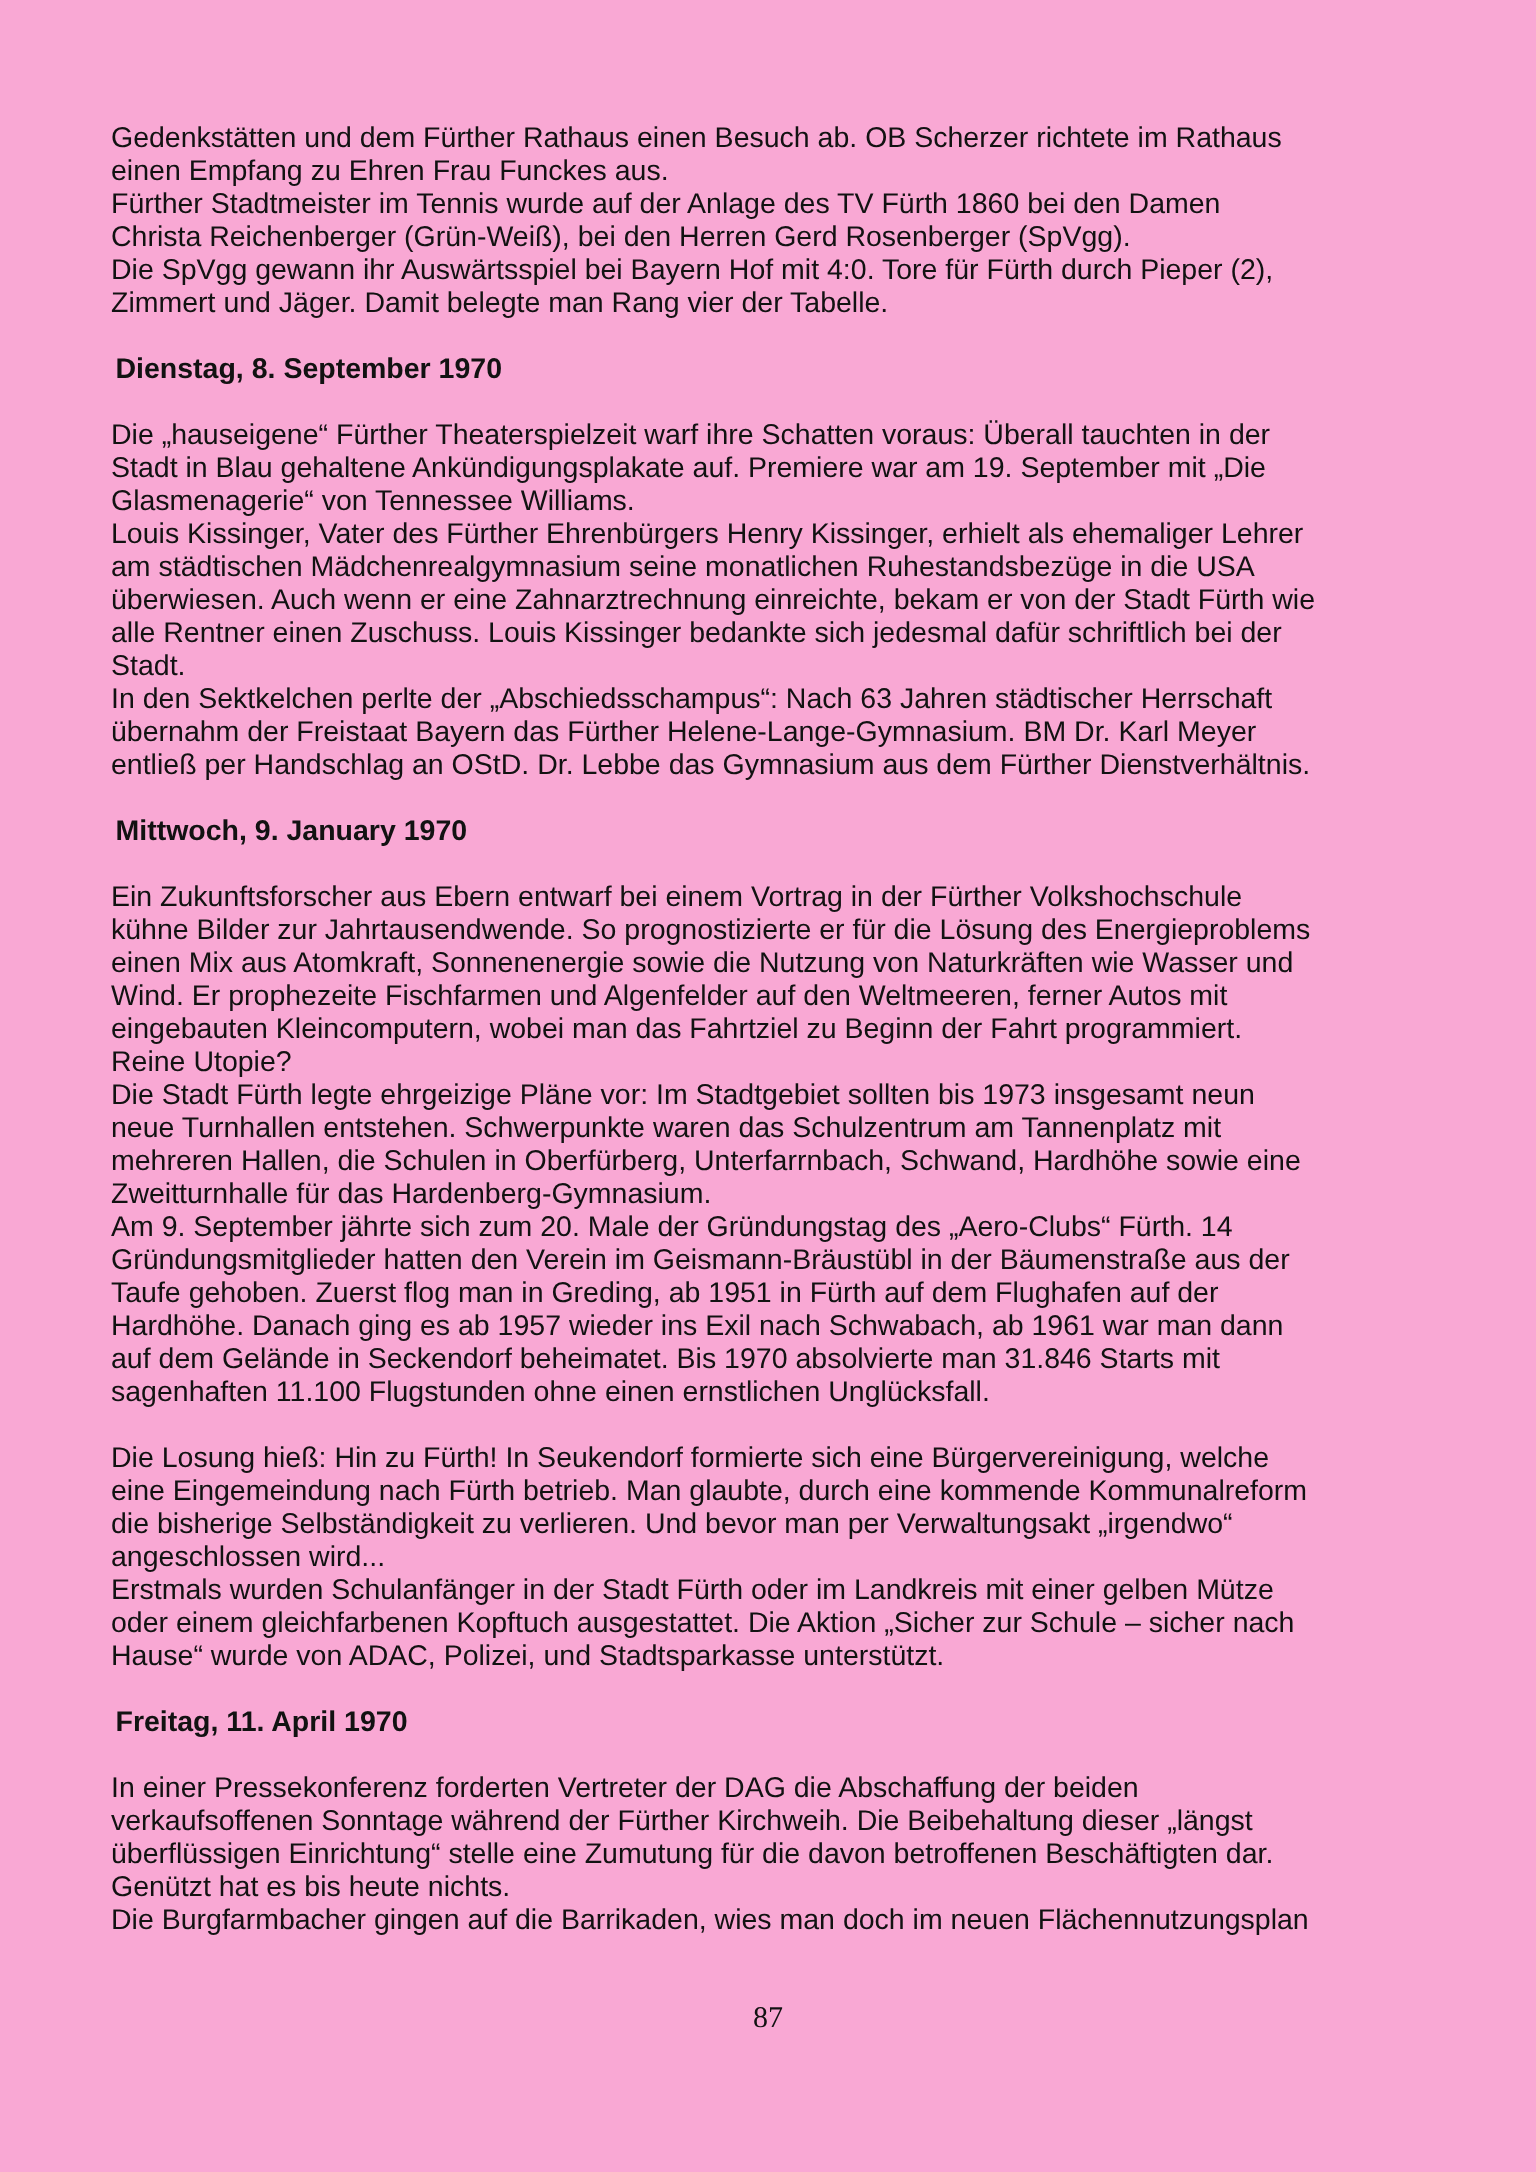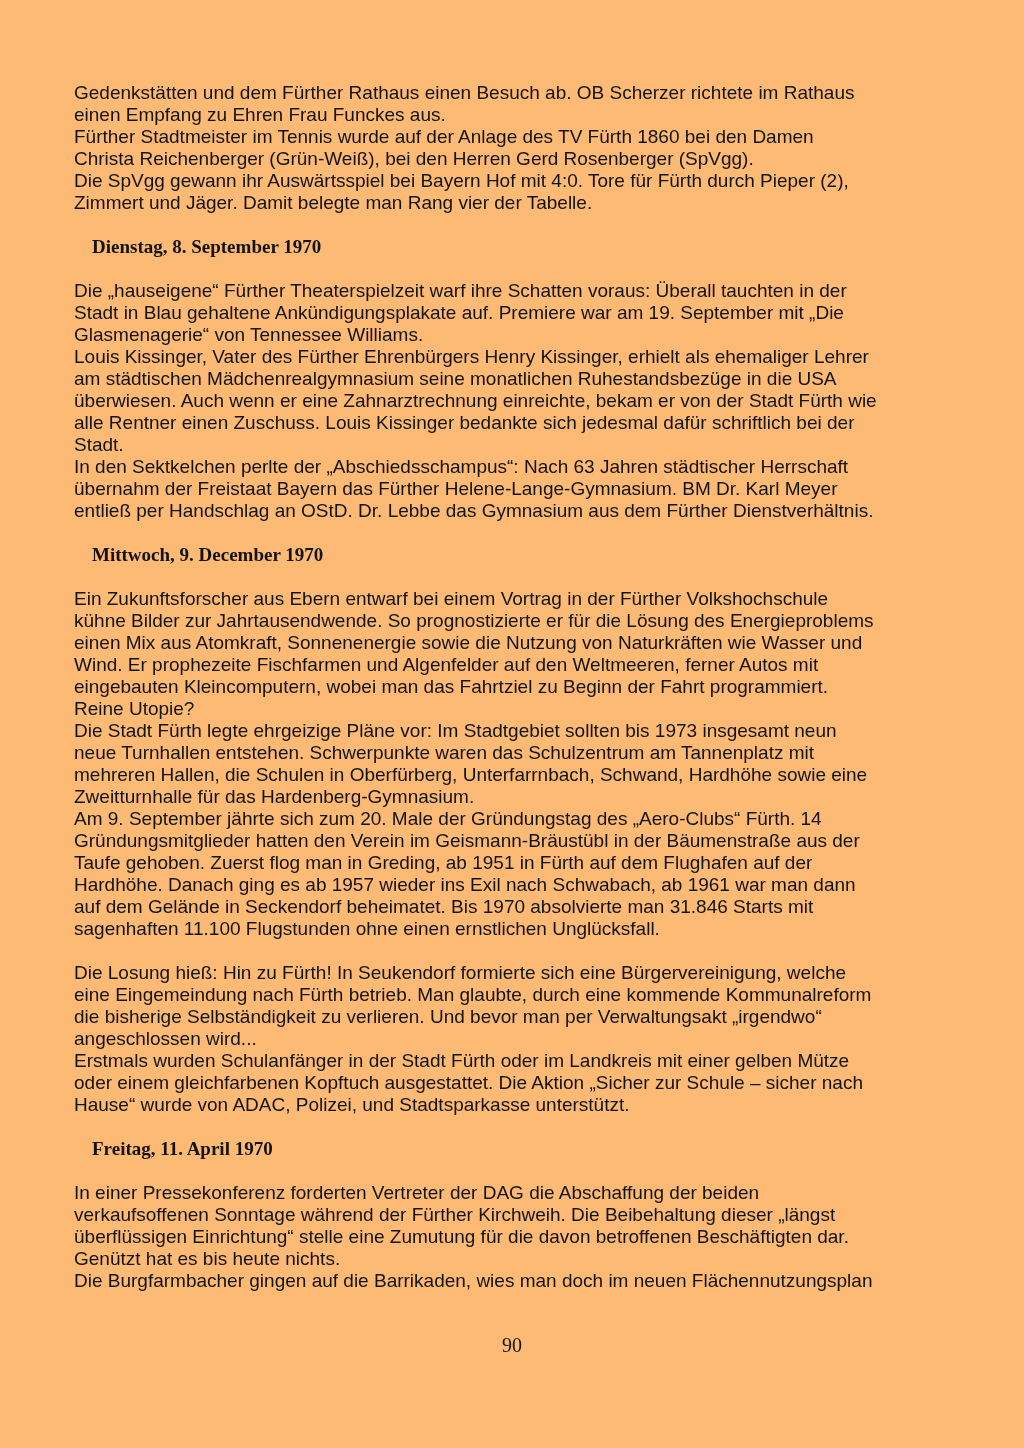--- a/index.html
+++ b/index.html
@@ -12,40 +12,39 @@
     background: #ffffff;
     position: relative;
     overflow: hidden;
   }
   .sheet {
     position: absolute;
     top: 0;
     left: 0;
     width: 1024px;
     height: 1448px;
-    background: #fdba74;
+    background: #f9a8d4;
   }
   .content {
     position: absolute;
     top: 82px;
     left: 74px;
     width: 836px;
     font-family: "Liberation Sans", "DejaVu Sans", sans-serif;
     font-size: 19px;
     line-height: 22px;
     color: #121212;
   }
   .paragraph {
     white-space: pre-line;
     margin: 0 0 22px 0;
   }
   .heading {
     font-weight: 700;
-    margin: 0 0 22px 18px;
-    font-family: Liberation Serif, serif;
+    margin: 0 0 22px 3px;
   }
   .page-footer {
     position: absolute;
     top: 1333px;
     left: 0;
     right: 0;
     text-align: center;
   }
   .page-number {
     font-family: "Liberation Serif", "DejaVu Serif", serif;
@@ -70,21 +69,21 @@
 Stadt in Blau gehaltene Ankündigungsplakate auf. Premiere war am 19. September mit „Die
 Glasmenagerie“ von Tennessee Williams.
 Louis Kissinger, Vater des Fürther Ehrenbürgers Henry Kissinger, erhielt als ehemaliger Lehrer
 am städtischen Mädchenrealgymnasium seine monatlichen Ruhestandsbezüge in die USA
 überwiesen. Auch wenn er eine Zahnarztrechnung einreichte, bekam er von der Stadt Fürth wie
 alle Rentner einen Zuschuss. Louis Kissinger bedankte sich jedesmal dafür schriftlich bei der
 Stadt.
 In den Sektkelchen perlte der „Abschiedsschampus“: Nach 63 Jahren städtischer Herrschaft
 übernahm der Freistaat Bayern das Fürther Helene-Lange-Gymnasium. BM Dr. Karl Meyer
 entließ per Handschlag an OStD. Dr. Lebbe das Gymnasium aus dem Fürther Dienstverhältnis.</div>
-      <div class="heading">Mittwoch, 9. December 1970</div>
+      <div class="heading">Mittwoch, 9. January 1970</div>
       <div class="paragraph">Ein Zukunftsforscher aus Ebern entwarf bei einem Vortrag in der Fürther Volkshochschule
 kühne Bilder zur Jahrtausendwende. So prognostizierte er für die Lösung des Energieproblems
 einen Mix aus Atomkraft, Sonnenenergie sowie die Nutzung von Naturkräften wie Wasser und
 Wind. Er prophezeite Fischfarmen und Algenfelder auf den Weltmeeren, ferner Autos mit
 eingebauten Kleincomputern, wobei man das Fahrtziel zu Beginn der Fahrt programmiert.
 Reine Utopie?
 Die Stadt Fürth legte ehrgeizige Pläne vor: Im Stadtgebiet sollten bis 1973 insgesamt neun
 neue Turnhallen entstehen. Schwerpunkte waren das Schulzentrum am Tannenplatz mit
 mehreren Hallen, die Schulen in Oberfürberg, Unterfarrnbach, Schwand, Hardhöhe sowie eine
 Zweitturnhalle für das Hardenberg-Gymnasium.
@@ -102,15 +101,15 @@
 oder einem gleichfarbenen Kopftuch ausgestattet. Die Aktion „Sicher zur Schule – sicher nach
 Hause“ wurde von ADAC, Polizei, und Stadtsparkasse unterstützt.</div>
       <div class="heading">Freitag, 11. April 1970</div>
       <div class="paragraph">In einer Pressekonferenz forderten Vertreter der DAG die Abschaffung der beiden
 verkaufsoffenen Sonntage während der Fürther Kirchweih. Die Beibehaltung dieser „längst
 überflüssigen Einrichtung“ stelle eine Zumutung für die davon betroffenen Beschäftigten dar.
 Genützt hat es bis heute nichts.
 Die Burgfarmbacher gingen auf die Barrikaden, wies man doch im neuen Flächennutzungsplan</div>
     </main>
   <footer class="page-footer">
-    <span class="page-number">90</span>
+    <span class="page-number">87</span>
   </footer>
 </div>
 
 </body></html>

